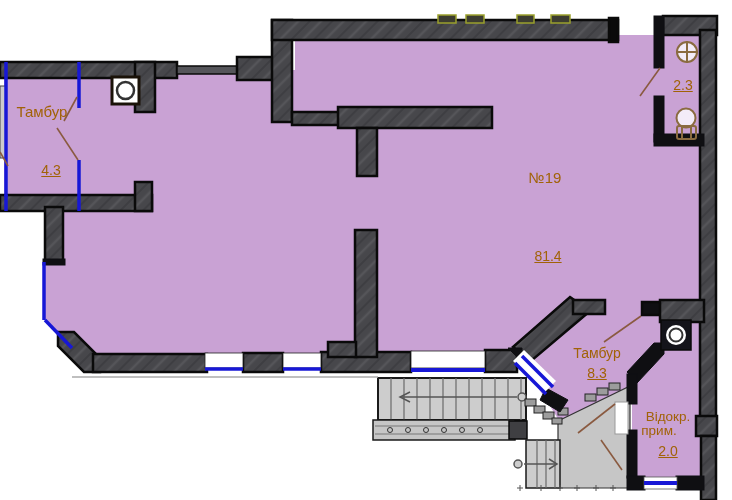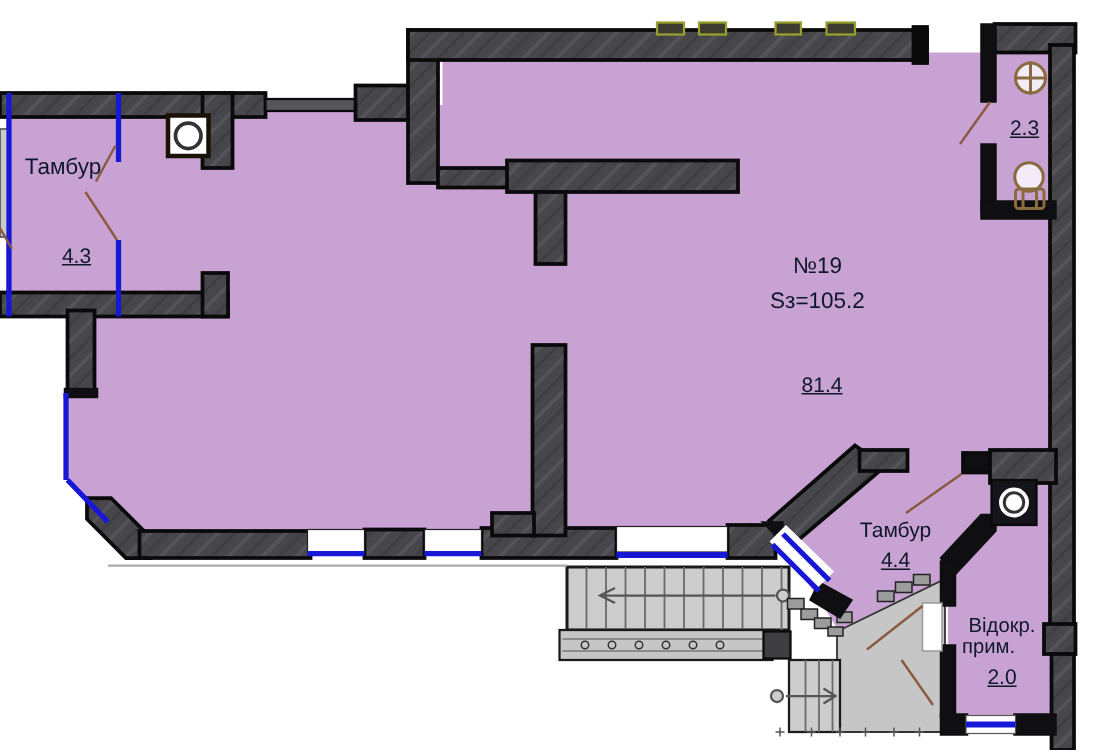--- a/index.html
+++ b/index.html
@@ -1,19 +1,19 @@
 <!DOCTYPE html>
 <html><head>
 <meta charset="utf-8">
 <style>
   html,body{margin:0;padding:0;background:#ffffff;}
   #plan-root{position:relative;width:732px;height:500px;background:#ffffff;overflow:hidden;
              font-family:"Liberation Sans", sans-serif;}
   #plan-root svg{position:absolute;left:0;top:0;}
-  .lbl{position:absolute;color:#0f172a;text-align:center;line-height:1.05;
+  .lbl{position:absolute;color:#a16207;text-align:center;line-height:1.05;
        font-family:"Liberation Sans", sans-serif; white-space:nowrap;}
   .lbl.u{text-decoration:underline;}
   .f15{font-size:15px;}
   .f14{font-size:14px;}
   .f13{font-size:13.5px;}
 </style>
 </head>
 <body>
 
 <div id="plan-root">
@@ -231,25 +231,24 @@
     <rect x="466" y="15" width="18" height="8"></rect>
     <rect x="517" y="15" width="17" height="8"></rect>
     <rect x="551" y="15" width="19" height="8"></rect>
   </g>
 </svg>
 
   <div class="lbl f15" style="left:8px;   top:104px; width:68px;">Тамбур</div>
   <div class="lbl f14 u" style="left:28px;  top:163px; width:46px;">4.3</div>
 
   <div class="lbl f15" style="left:500px; top:170px; width:90px;">№19</div>
-  <div class="lbl f15" style="left:492px; top:193px; width:106px;">Sз=105.2</div>
   <div class="lbl f14 u" style="left:518px; top:249px; width:60px;">81.4</div>
 
   <div class="lbl f14 u" style="left:662px; top:78px;  width:42px;">2.3</div>
 
   <div class="lbl f14" style="left:562px; top:346px; width:70px;">Тамбур</div>
-  <div class="lbl f14 u" style="left:576px; top:366px; width:42px;">4.4</div>
+  <div class="lbl f14 u" style="left:576px; top:366px; width:42px;">8.3</div>
 
   <div class="lbl f13" style="left:632px; top:410px; width:72px;">Відокр.</div>
   <div class="lbl f13" style="left:628px; top:424px; width:62px;">прим.</div>
   <div class="lbl f14 u" style="left:646px; top:444px; width:44px;">2.0</div>
 
 </div>
 
 </body></html>

